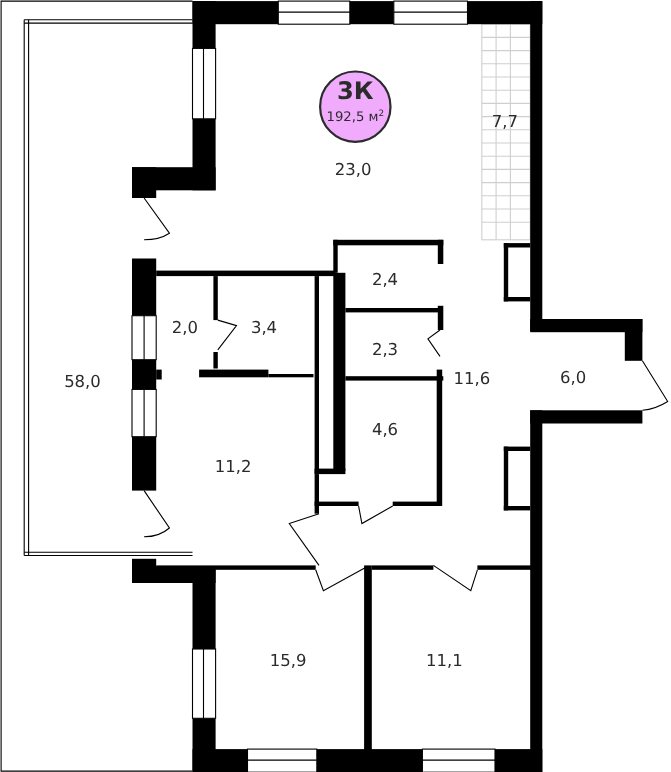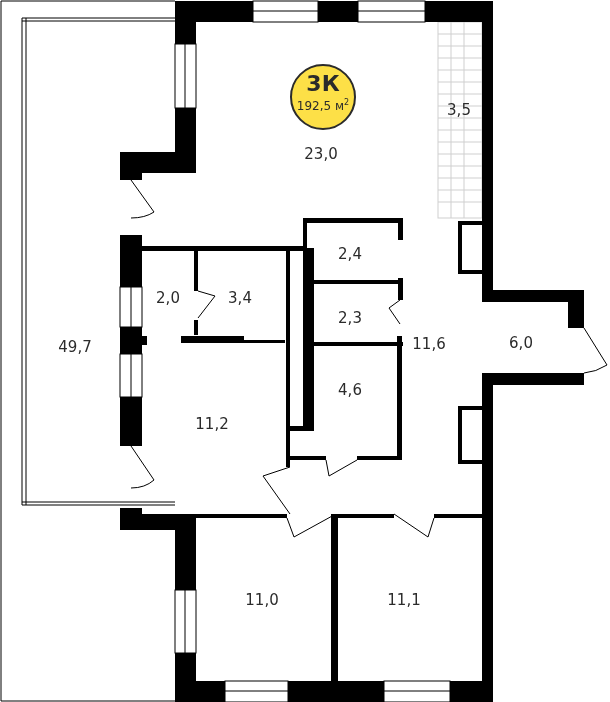--- a/index.html
+++ b/index.html
@@ -1,19 +1,19 @@
 <!DOCTYPE html>
 <html><head>
 <meta charset="utf-8">
 <style>
   html, body { margin:0; padding:0; background:#fff; }
   body { width:610px; height:702px; position:relative; overflow:hidden; font-family:"DejaVu Sans", sans-serif; }
   svg { position:absolute; left:0; top:0; }
   .lbl { position:absolute; transform:translate(-50%,-50%); font-size:15px; color:#2b2b2b; white-space:nowrap; font-family:"DejaVu Sans", sans-serif; }
-  .badge { position:absolute; left:290px; top:64px; width:66px; height:66px; border:2px solid #2b2b2b; border-radius:50%; box-sizing:border-box; text-align:center; background:#fde047; }
+  .badge { position:absolute; left:290px; top:64px; width:66px; height:66px; border:2px solid #2b2b2b; border-radius:50%; box-sizing:border-box; text-align:center; background:#f0abfc; }
   .badge .type { display:block; font-size:22px; font-weight:bold; color:#2b2b2b; margin-top:6px; line-height:24px; }
   .badge .area { display:block; font-size:12px; color:#2b2b2b; line-height:14px; }
   .badge sup { font-size:8px; }
 </style>
 </head>
 <body>
 
 <svg width="610" height="702" viewBox="0 0 610 702">
 
   <g fill="none" stroke="#000">
@@ -144,24 +144,24 @@
     <path d="M394,514 L428,537 L434,518"></path>
   </g>
 </svg>
 
 <div class="badge">
   <span class="type">3К</span>
   <span class="area"><span>192,5 м</span><sup>2</sup></span>
 </div>
 
 <div class="lbl" style="left:321px;top:154px">23,0</div>
-<div class="lbl" style="left:459px;top:110px">3,5</div>
-<div class="lbl" style="left:75px;top:347px">49,7</div>
+<div class="lbl" style="left:459px;top:110px">7,7</div>
+<div class="lbl" style="left:75px;top:347px">58,0</div>
 <div class="lbl" style="left:168px;top:298px">2,0</div>
 <div class="lbl" style="left:240px;top:298px">3,4</div>
 <div class="lbl" style="left:350px;top:254px">2,4</div>
 <div class="lbl" style="left:350px;top:318px">2,3</div>
 <div class="lbl" style="left:429px;top:344px">11,6</div>
 <div class="lbl" style="left:521px;top:343px">6,0</div>
 <div class="lbl" style="left:350px;top:390px">4,6</div>
 <div class="lbl" style="left:212px;top:424px">11,2</div>
-<div class="lbl" style="left:262px;top:600px">11,0</div>
+<div class="lbl" style="left:262px;top:600px">15,9</div>
 <div class="lbl" style="left:404px;top:600px">11,1</div>
 
 </body></html>

